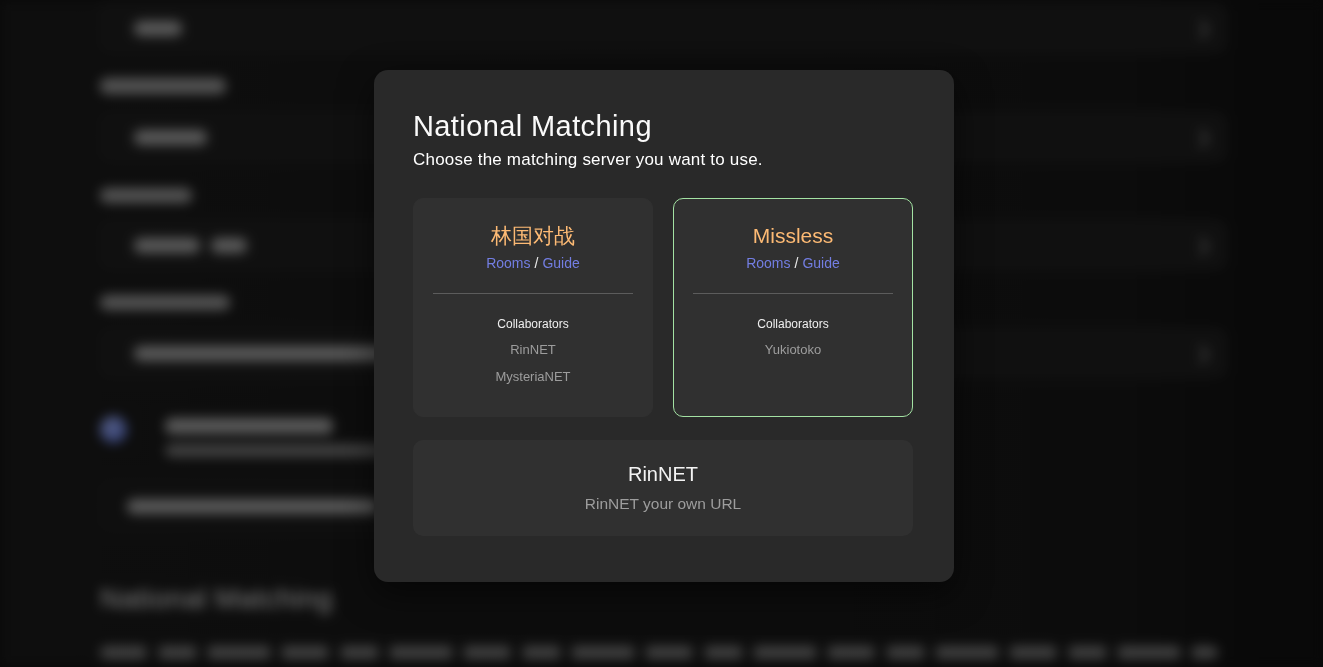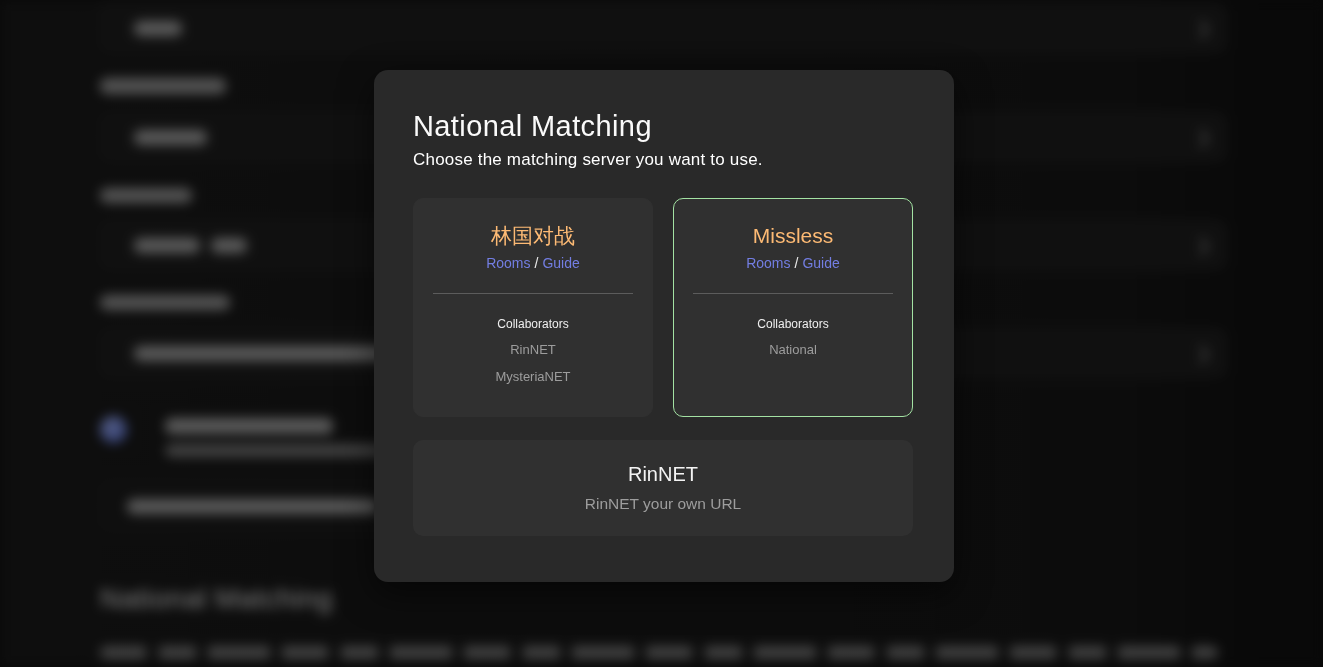--- a/index.html
+++ b/index.html
@@ -146,21 +146,21 @@
       <div class="collab-name">MysteriaNET</div>
     </div>
 
     <div class="server-card selected">
       <div class="server-name">Missless</div>
       <div class="server-links">
         <a>Rooms</a><span class="sep">/</span><a>Guide</a>
       </div>
       <div class="divider"></div>
       <div class="collab-title">Collaborators</div>
-      <div class="collab-name">National</div>
+      <div class="collab-name">Yukiotoko</div>
     </div>
 
   </div>
 
   <div class="custom-card">
     <div class="custom-title">RinNET</div>
     <div class="custom-sub">RinNET your own URL</div>
   </div>
 </div>
 

